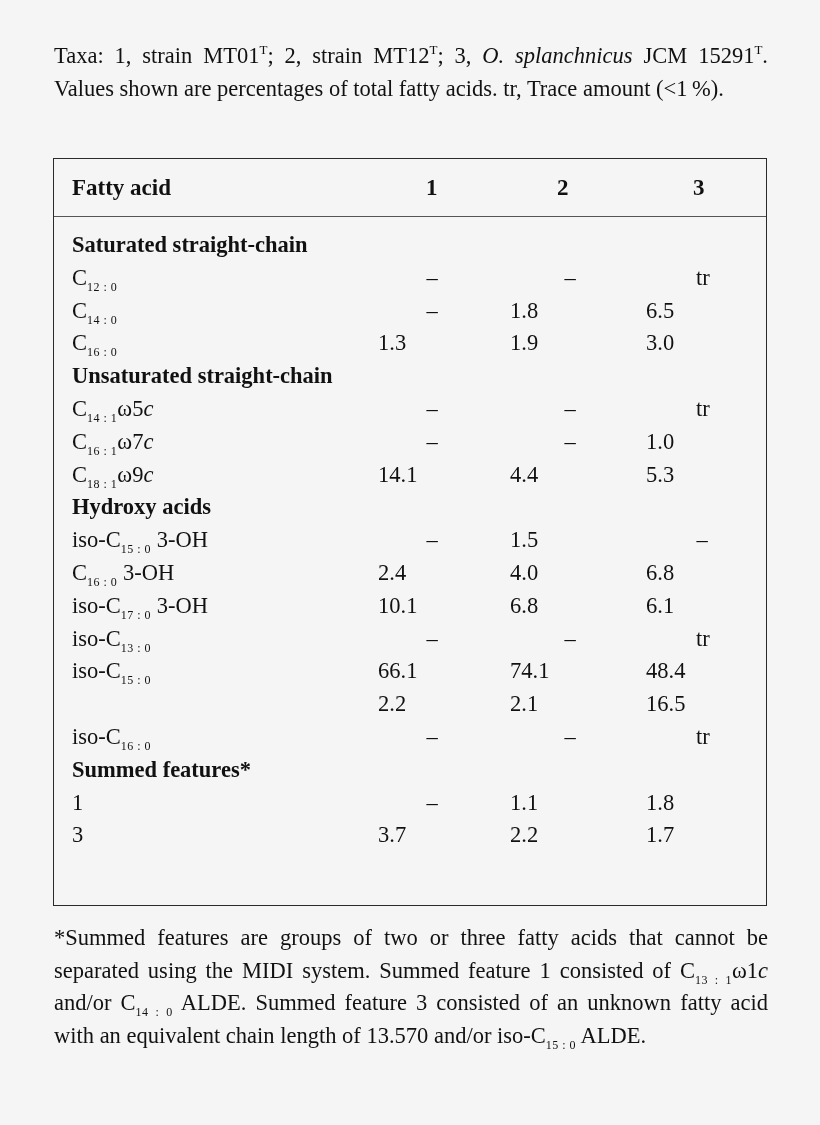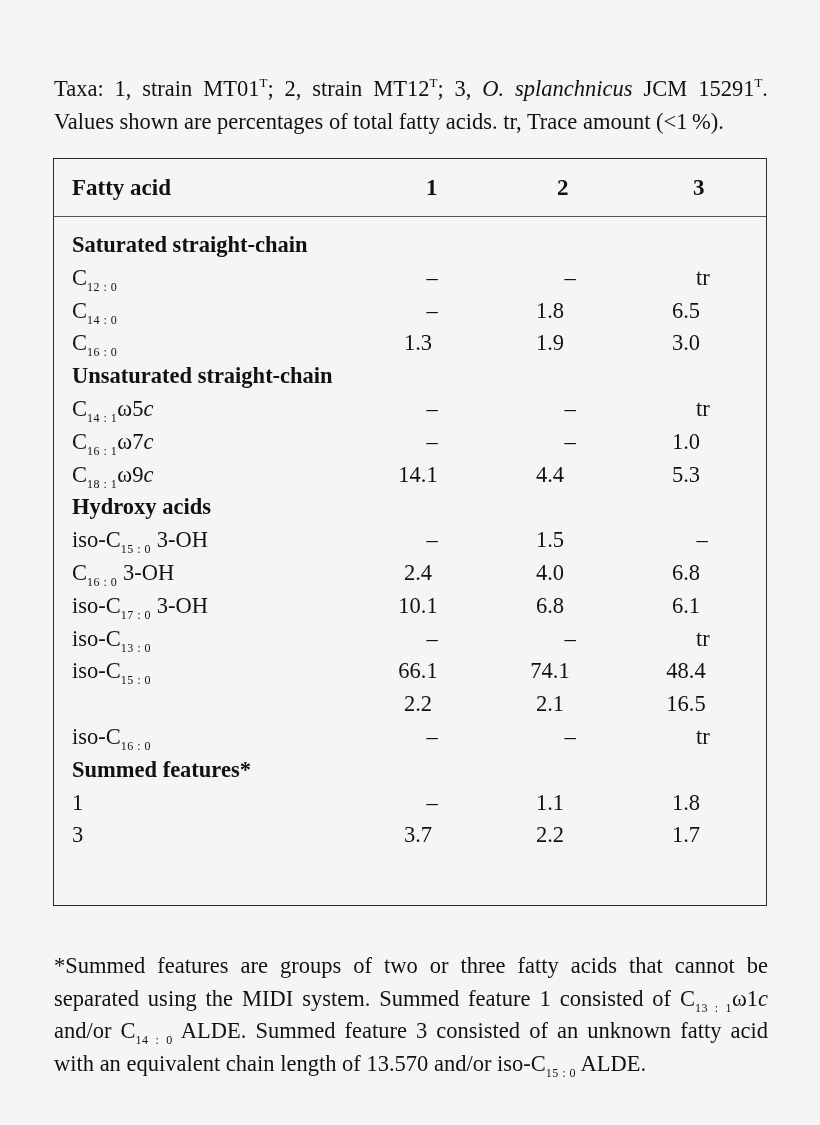--- a/index.html
+++ b/index.html
@@ -7,21 +7,21 @@
     width: 820px; height: 1125px;
     background: #f5f5f5;
     font-family: "Liberation Serif", "DejaVu Serif", serif;
     color: #111;
     position: relative;
     overflow: hidden;
   }
   .caption {
     position: absolute; left: 54px; top: 40px; width: 714px;
     font-size: 22.5px; line-height: 32.5px;
-    text-align: justify; text-align-last: left; margin-top: 33px;
+    text-align: justify; text-align-last: left;
   }
   .caption i { font-style: italic; }
   sup { font-size: 13px; vertical-align: 9px; line-height: 0; }
   sub { font-size: 12px; vertical-align: -6px; line-height: 0; letter-spacing: 0.5px; }
   .table-box {
     position: absolute; left: 53px; top: 158px; width: 712px; height: 746px;
     border: 1.5px solid #2a2a2a;
   }
   .thead {
     position: absolute; left: 0; top: 0; width: 100%; height: 57px;
@@ -29,33 +29,33 @@
     font-weight: bold; font-size: 23px;
   }
   .thead .c0 { position: absolute; left: 18px; top: 16px; }
   .thead .c1 { position: absolute; left: 372px; top: 16px; }
   .thead .c2 { position: absolute; left: 503px; top: 16px; }
   .thead .c3 { position: absolute; left: 639px; top: 16px; }
   .tbody { position: absolute; left: 0; top: 70px; width: 100%; }
   .row { position: relative; height: 32.8px; font-size: 22.5px; line-height: 32px; }
   .row.section { font-weight: bold; }
   .row .name { position: absolute; left: 18px; top: 0; white-space: nowrap; }
-  .row .v { position: absolute; top: 0; width: 80px; text-align: center; }
+  .row .v { position: absolute; top: 0; width: 80px; text-align: left; }
   .row .v1 { left: 324px; }
   .row .v2 { left: 456px; }
   .row .v3 { left: 592px; }
   .row .v.dash { text-align: center; }
   .row .v1.dash { left: 338px; width: 80px; }
   .row .v2.dash { left: 476px; width: 80px; }
   .row .v3.dash { left: 608px; width: 80px; }
   .row .v3.tr { text-align: left; left: 642px; width: 40px; }
   .footnote {
     position: absolute; left: 54px; top: 922px; width: 714px;
     font-size: 22.5px; line-height: 32.5px;
-    text-align: justify; text-align-last: left; margin-top: 28px;
+    text-align: justify; text-align-last: left;
   }
   .footnote i { font-style: italic; }
 </style>
 </head>
 <body>
 
 <div class="caption"><span>Taxa: 1, strain MT01</span><sup>T</sup><span>; 2, strain MT12</span><sup>T</sup><span>; 3, </span><i>O. splanchnicus</i><span> JCM 15291</span><sup>T</sup><span>. Values shown are percentages of total fatty acids. tr, Trace amount (&lt;1 %).</span></div>
 
 <div class="table-box">
   <div class="thead">

